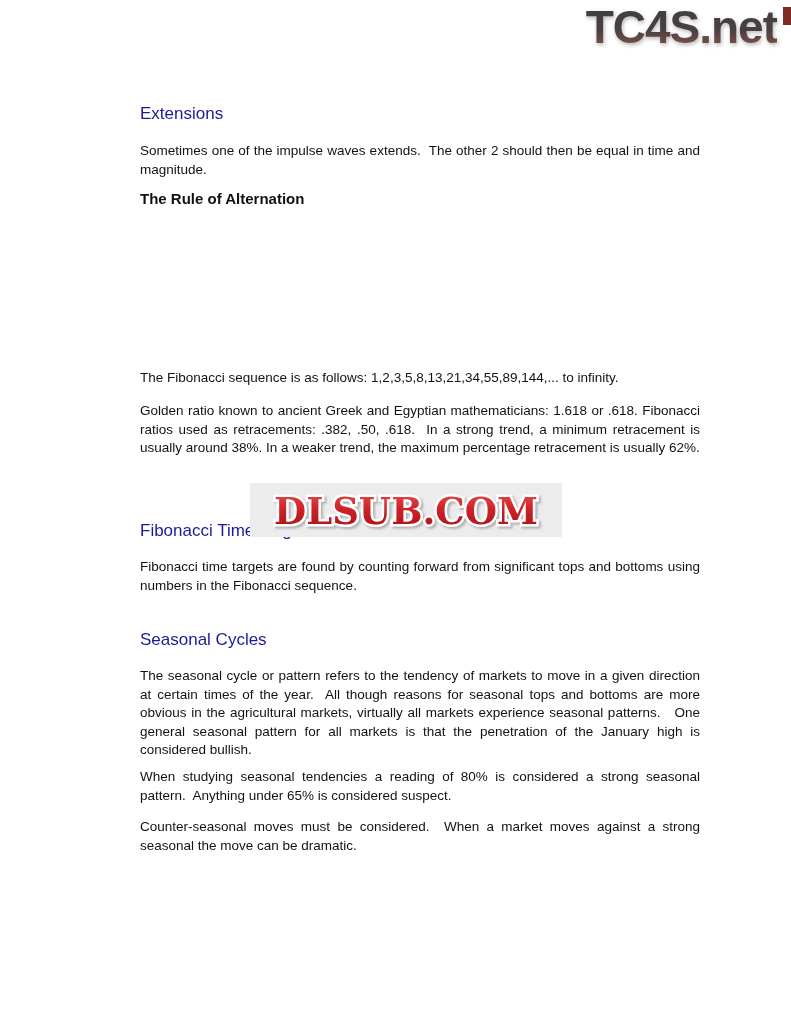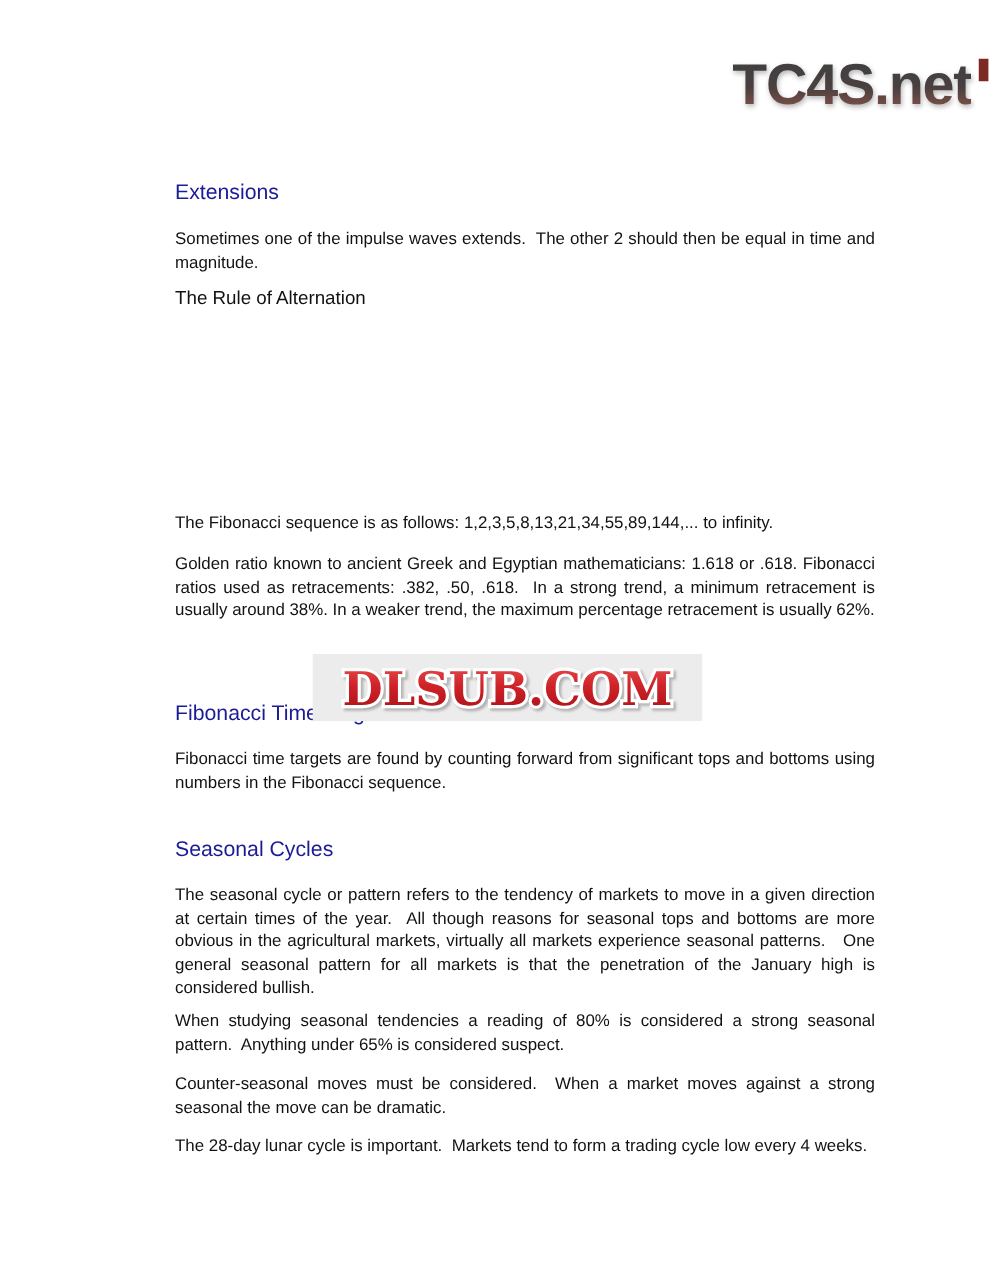--- a/index.html
+++ b/index.html
@@ -7,21 +7,20 @@
     padding: 0;
     background: #ffffff;
   }
   .page {
     position: relative;
     width: 791px;
     height: 924px;
     background: #ffffff;
     overflow: hidden;
     font-family: "Liberation Sans", sans-serif;
-    margin-top: 40px;
   }
 
   
   .top-logo {
     position: absolute;
     top: 0px;
     right: 14px;
     font-size: 46px;
     font-weight: bold;
     letter-spacing: -1px;
@@ -53,21 +52,21 @@
     text-align: justify;
     white-space: pre-wrap;
   }
   .h-blue {
     font-size: 17px;
     font-weight: normal;
     color: #1b1b96;
   }
   .h-black {
     font-size: 15px;
-    font-weight: normal;
+    font-weight: bold;
     color: #111111;
   }
 
   
   .watermark {
     position: absolute;
     left: 250px;
     top: 483px;
     width: 312px;
     height: 54px;
@@ -120,21 +119,20 @@
     <text x="156" y="41" text-anchor="middle" font-family="DejaVu Serif, serif" font-weight="bold" font-size="37" fill="url(#wmred)" stroke="#ffffff" stroke-width="5" paint-order="stroke" style="filter: drop-shadow(2px 2px 1px rgba(140,140,140,0.6));">DLSUB.COM</text>
   </svg>
 
   <div class="blk h-blue ftt-heading" style="top:521px;">Fibonacci Time Targets</div>
   <div class="blk para" style="top:558px;">Fibonacci time targets are found by counting forward from significant tops and bottoms using numbers in the Fibonacci sequence.</div>
 
   <div class="blk h-blue" style="top:630px;">Seasonal Cycles</div>
   <div class="blk para" style="top:667px;">The seasonal cycle or pattern refers to the tendency of markets to move in a given direction at certain times of the year.  All though reasons for seasonal tops and bottoms are more obvious in the agricultural markets, virtually all markets experience seasonal patterns.   One general seasonal pattern for all markets is that the penetration of the January high is considered bullish.</div>
   <div class="blk para" style="top:768px;">When studying seasonal tendencies a reading of 80% is considered a strong seasonal pattern.  Anything under 65% is considered suspect.</div>
   <div class="blk para" style="top:818px;">Counter-seasonal moves must be considered.  When a market moves against a strong seasonal the move can be dramatic.</div>
-  <div class="blk para" style="top:868px;">The 28-day lunar cycle is important.  Markets tend to form a trading cycle low every 4 weeks.</div>
 
   <div class="page-number">39</div>
 
   <svg class="bottom-logo" viewBox="0 0 314 44" xmlns="http://www.w3.org/2000/svg">
 
     <text x="157" y="33" text-anchor="middle" font-family="Liberation Sans, sans-serif" font-weight="bold" font-size="34" letter-spacing="-1" fill="#ffffff" stroke="#ffffff" stroke-width="9" paint-order="stroke">TradersXtreme.com</text>
 
     <text x="157" y="33" text-anchor="middle" font-family="Liberation Sans, sans-serif" font-weight="bold" font-size="34" letter-spacing="-1" fill="#cf5258" stroke="#4e1d21" stroke-width="2.5" paint-order="stroke">TradersXtreme.com</text>
   </svg>
 

